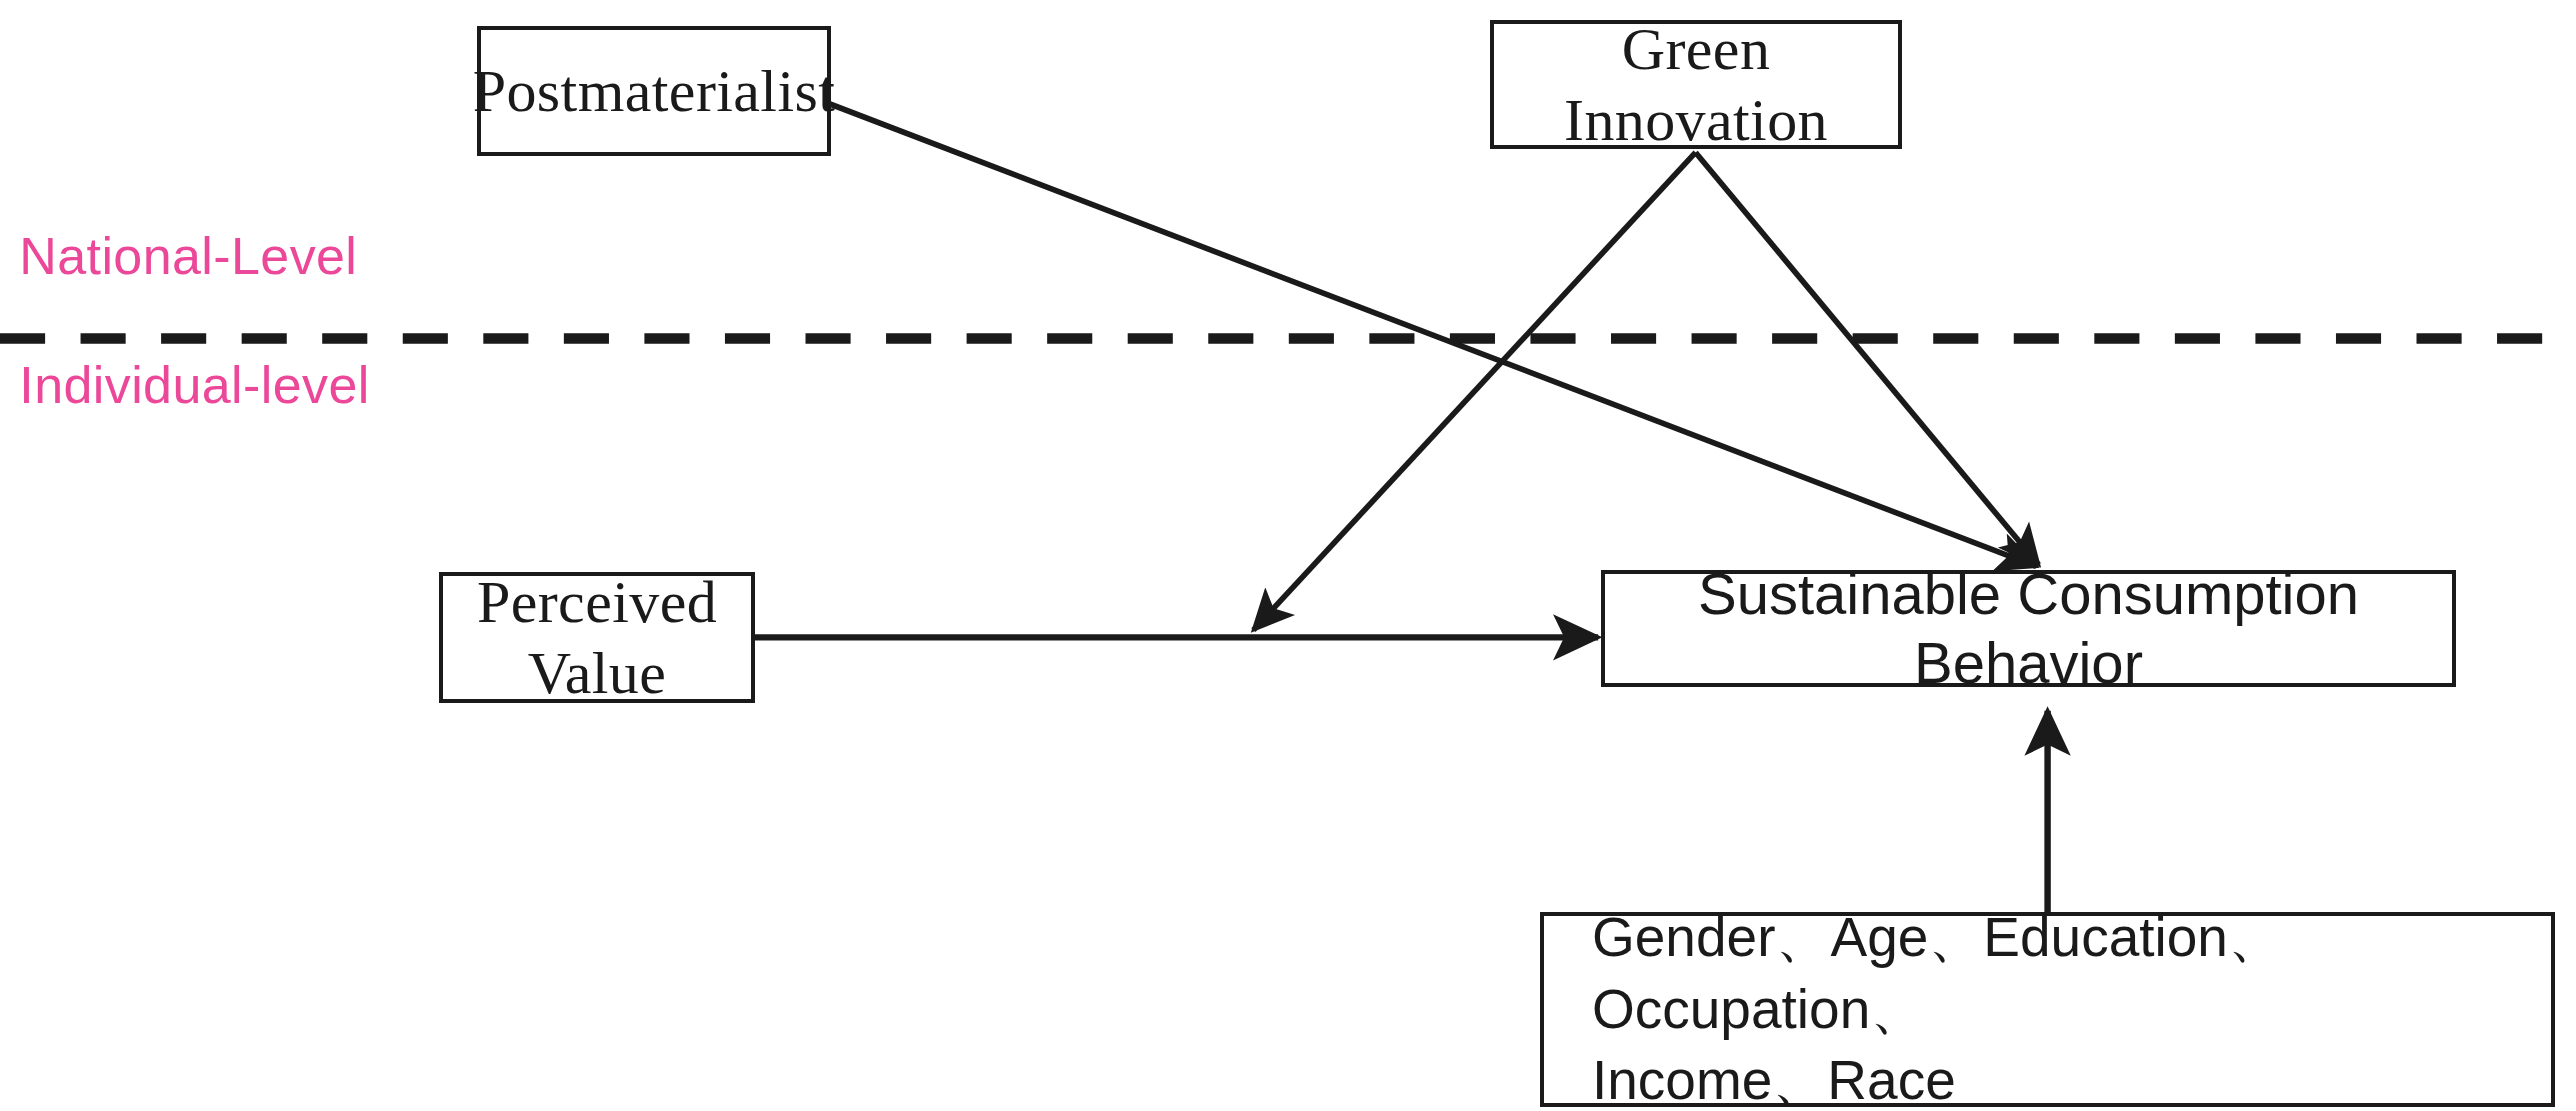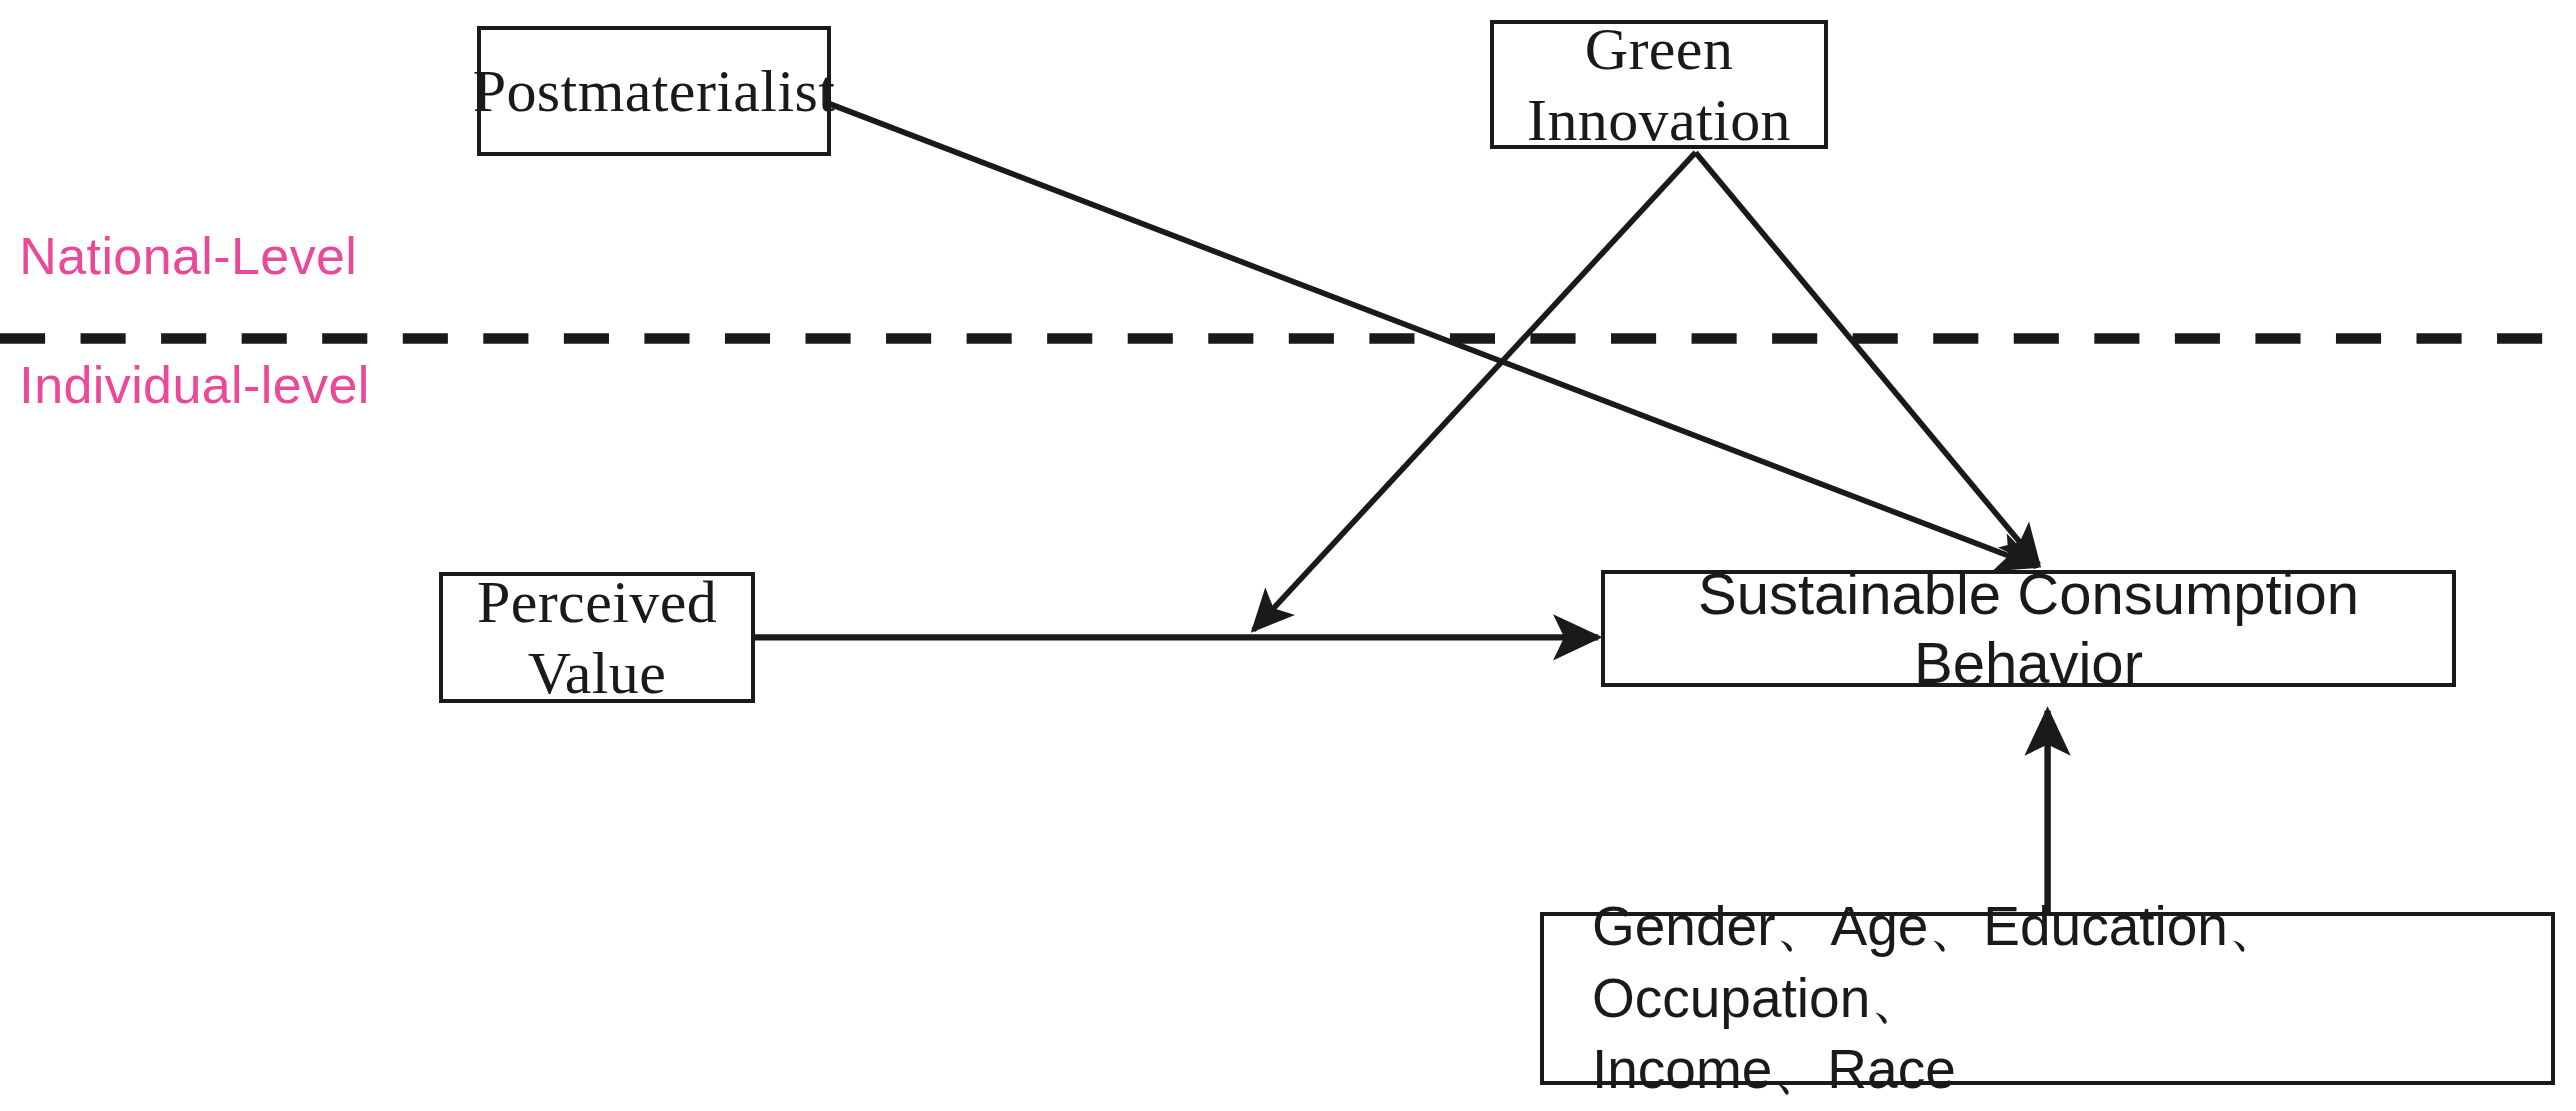--- a/index.html
+++ b/index.html
@@ -43,24 +43,24 @@
     font-family: "Liberation Serif", serif;
     font-size: 60px;
     letter-spacing: 0.4px;
   }
   .sans .node-label {
     font-family: "Liberation Sans", sans-serif;
     font-size: 58px;
     letter-spacing: 0px;
   }
   #node-postmaterialist { left: 477px;  top: 26px;   width: 354px;  height: 130px; }
-  #node-green-innovation { left: 1490px; top: 20px;   width: 338px;  height: 129px; }
+  #node-green-innovation { left: 1490px; top: 20px;   width: 412px;  height: 129px; }
   #node-perceived-value  { left: 439px;  top: 572px;  width: 316px;  height: 131px; }
   #node-scb              { left: 1601px; top: 570px;  width: 855px; height: 117px; }
-  #node-demographics     { left: 1540px; top: 912px; width: 1015px; height: 173px;
+  #node-demographics     { left: 1540px; top: 912px; width: 1015px; height: 195px;
                            justify-content: flex-start; align-items: center; }
   #node-demographics .node-label {
     text-align: left;
     padding-left: 48px;
     font-size: 55px;
     line-height: 1.30;
   }
   #node-scb .node-label { font-size: 58px; }
   .level-label {
     position: absolute;

